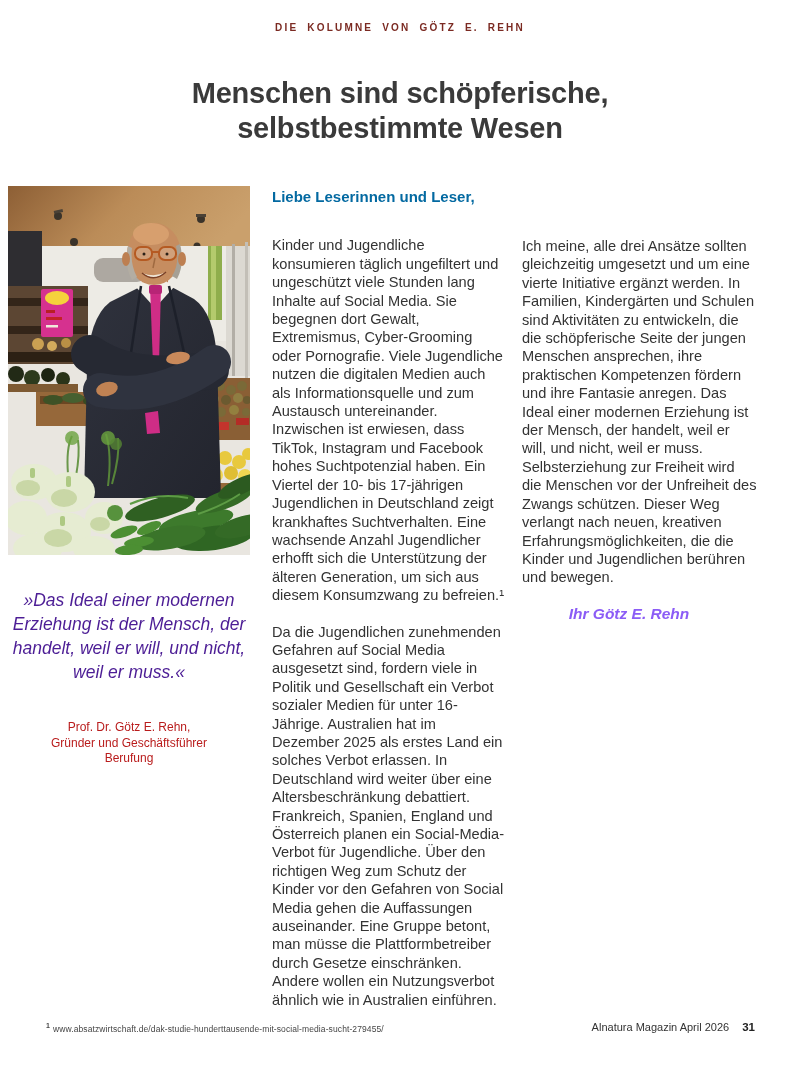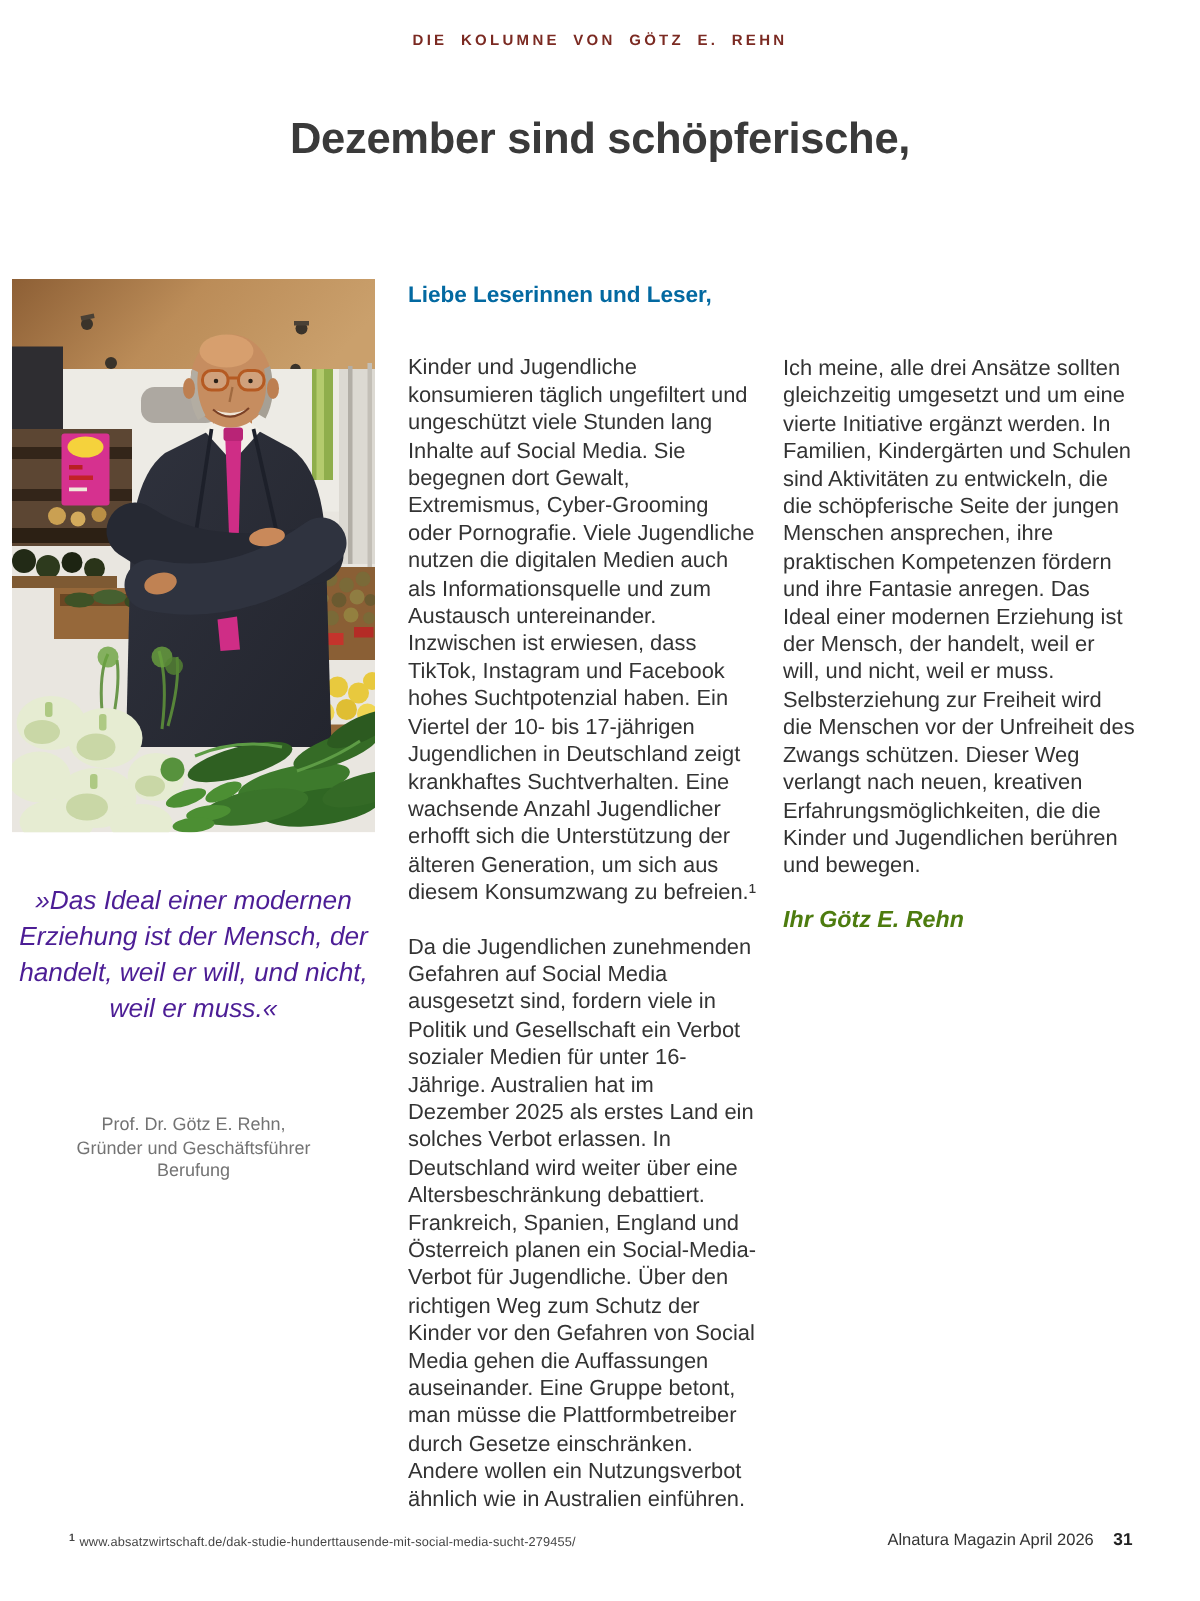--- a/index.html
+++ b/index.html
@@ -18,50 +18,50 @@
   }
   .photo{
     position:absolute;left:8px;top:186px;width:242px;height:369px;margin:0;overflow:hidden;
   }
   .photo svg{display:block;width:242px;height:369px;}
   .quote{
     position:absolute;left:8px;top:588px;width:242px;text-align:center;
     font-style:italic;font-size:17.5px;line-height:24px;color:#4c1d95;
   }
   .attribution{
-    position:absolute;left:8px;top:742px;width:242px;text-align:center;
-    font-size:12px;line-height:15.5px;color:#737373;
+    position:absolute;left:8px;top:720px;width:242px;text-align:center;
+    font-size:12px;line-height:15.5px;color:#b91c1c;
   }
   .col{position:absolute;color:#333;font-size:14.6px;line-height:18.4px;}
   .col p{margin:0 0 18px 0;}
   .col-middle{left:272px;top:188px;width:233px;}
   .col-right{left:522px;top:237px;width:236px;}
   .salutation{font-size:15px;font-weight:bold;color:#0369a1;margin:0 0 30px 0;}
   .closing{margin-top:26px;}
   .signature{
-    margin-top:20px;text-align:left;padding-right:22px;
-    font-weight:bold;font-style:italic;font-size:15.5px;color:#4d7c0f;
+    margin-top:20px;text-align:center;padding-right:22px;
+    font-weight:bold;font-style:italic;font-size:15.5px;color:#8b5cf6;
   }
   .footnote{
     position:absolute;left:46px;top:1022px;font-size:8.5px;color:#454545;letter-spacing:0.1px;
   }
   .footnote sup{font-size:7px;font-weight:bold;margin-right:3px;}
   .colophon{
     position:absolute;right:45px;top:1021px;font-size:11px;color:#333;
   }
   .colophon .pagenum{font-weight:bold;margin-left:13px;font-size:11.5px;color:#222;}
 </style>
 </head>
 <body>
 
 <div class="page">
 
   <div class="kicker">DIE KOLUMNE VON GÖTZ E. REHN</div>
 
-  <h1 class="title"><span>Dezember sind schöpferische,</span><br></h1>
+  <h1 class="title"><span>Menschen sind schöpferische,</span><br><span>selbstbestimmte Wesen</span></h1>
 
   <figure class="photo">
     <svg viewBox="0 0 242 369" xmlns="http://www.w3.org/2000/svg">
       <defs>
         <linearGradient id="ceil" x1="0" y1="0" x2="1" y2="0.3">
           <stop offset="0" stop-color="#8d5f35"></stop>
           <stop offset="0.5" stop-color="#bb8c58"></stop>
           <stop offset="1" stop-color="#caa06c"></stop>
         </linearGradient>
         <linearGradient id="suit" x1="0" y1="0" x2="1" y2="1">

